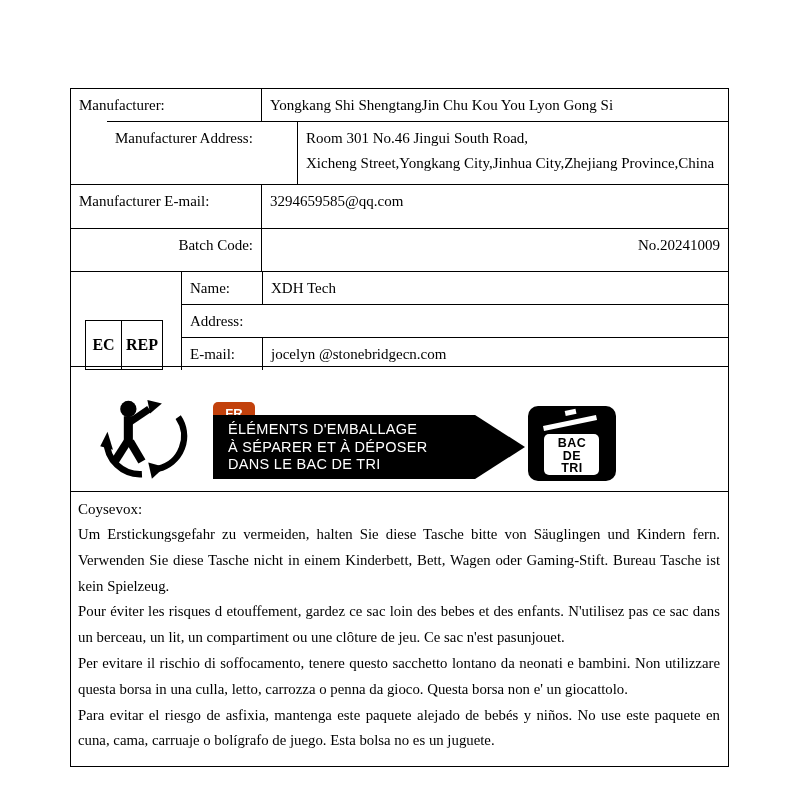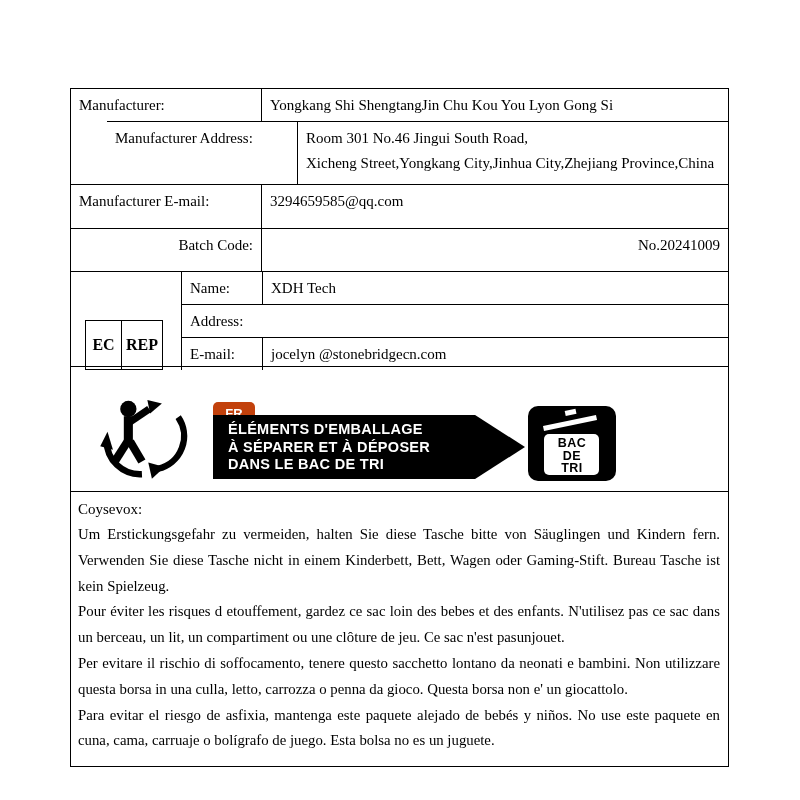--- a/index.html
+++ b/index.html
@@ -48,21 +48,21 @@
     position:absolute; left:142px; top:27px; width:42px; height:22px;
     background:#c2410c; color:#fff; border-radius:5px 5px 0 0;
     display:flex; align-items:center; justify-content:center;
     font-family:"Liberation Sans", sans-serif; font-weight:bold; font-size:13px;margin-top:8px;
   }
   .banner {
     position:absolute; left:142px; top:48px; width:312px; height:64px;
     background:#000;
     clip-path:polygon(0 0, 84% 0, 100% 50%, 84% 100%, 0 100%);
     color:#fff; padding:6px 0 0 15px;
-    font-family:"Liberation Sans", sans-serif; font-weight:bold;
+    font-family:"Liberation Sans", sans-serif; font-weight:normal;
     font-size:14.5px; line-height:17.5px; letter-spacing:0.3px;
     white-space:nowrap;
   }
   .bin-box { position:absolute; left:457px; top:39px; }
   .bin-box text {
     font-family:"Liberation Sans", sans-serif; font-weight:bold; font-size:12.5px;
     fill:#000; text-anchor:middle; letter-spacing:0.5px;
   }
 
   

